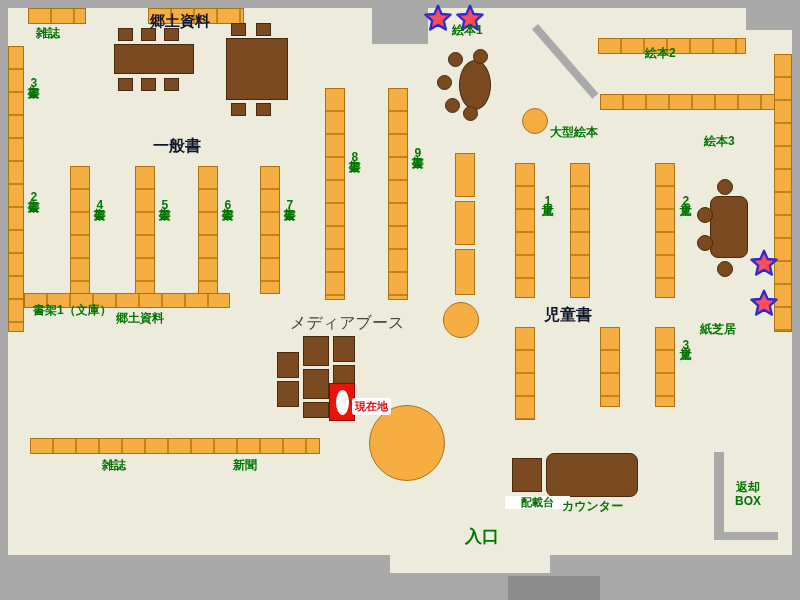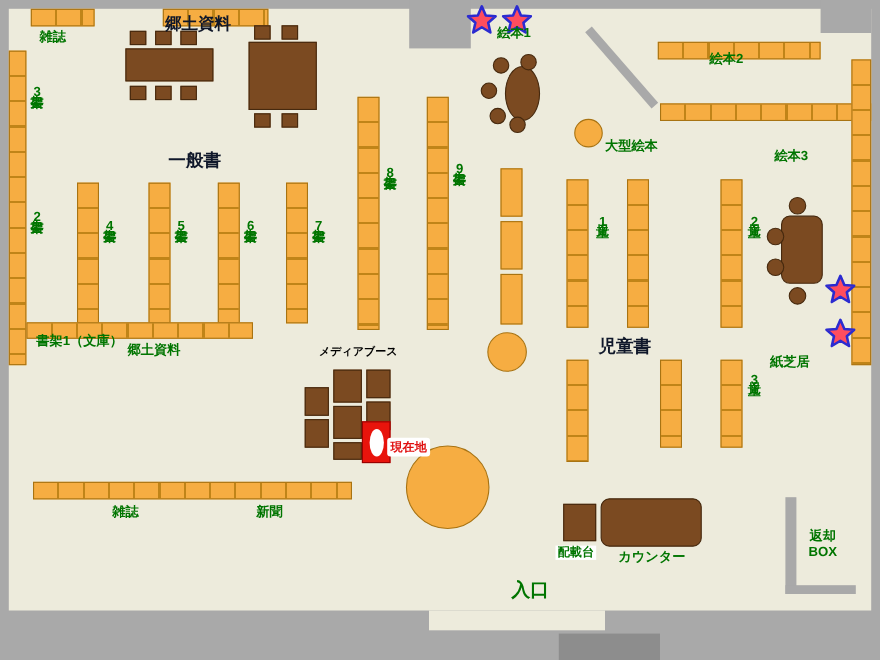--- a/index.html
+++ b/index.html
@@ -10,24 +10,24 @@
   .wall-dark{background:#8d8d8d}
   .shelf{background-color:#f6ad42;border:1px solid #a87312;box-sizing:border-box}
   .segv{background-image:repeating-linear-gradient(to bottom,transparent 0 21px,#c08418 21px 23px)}
   .segh{background-image:repeating-linear-gradient(to right,transparent 0 21px,#c08418 21px 23px)}
   .round{border-radius:50%}
   .furn{background:#7b4a21;border:1px solid #46290e;box-sizing:border-box}
   .stacks{background:#5d3a17;border:1px solid #3a2209;box-sizing:border-box}
   .lg{color:#007500;font-size:12px;font-weight:bold;white-space:nowrap;line-height:1.15}
   .lv{writing-mode:vertical-rl;text-orientation:upright;letter-spacing:0}
   .lr{color:#0f172a;font-weight:bold;font-size:15px;white-space:nowrap}
-  .lb{color:#000000;font-size:10px;font-weight:bold;white-space:nowrap}
+  .lb{color:#404040;font-size:16px;font-weight:normal;white-space:nowrap}
   .lw{color:#ffffff;font-size:12px;font-weight:bold;white-space:nowrap;text-shadow:0 0 2px #8a8a7a}
   .badge{background:#ffffff;color:#e01010;font-size:11px;font-weight:bold;padding:1px 3px;border-radius:3px;white-space:nowrap}
-  .chip{background:#ffffff;padding:0 2px}
+  .chip{background:#ffffff;padding:0 16px}
   .diag{transform:rotate(49deg);transform-origin:0 0}
   .booth-red{background:#e8140c;border:1px solid #990000;box-sizing:border-box}
   .oval{background:#ffffff;border-radius:50%}
   .star{position:absolute}
   .center-lbl{left:50%;transform:translateX(-50%)}
 </style>
 </head>
 <body>
 
 <div class="map">

